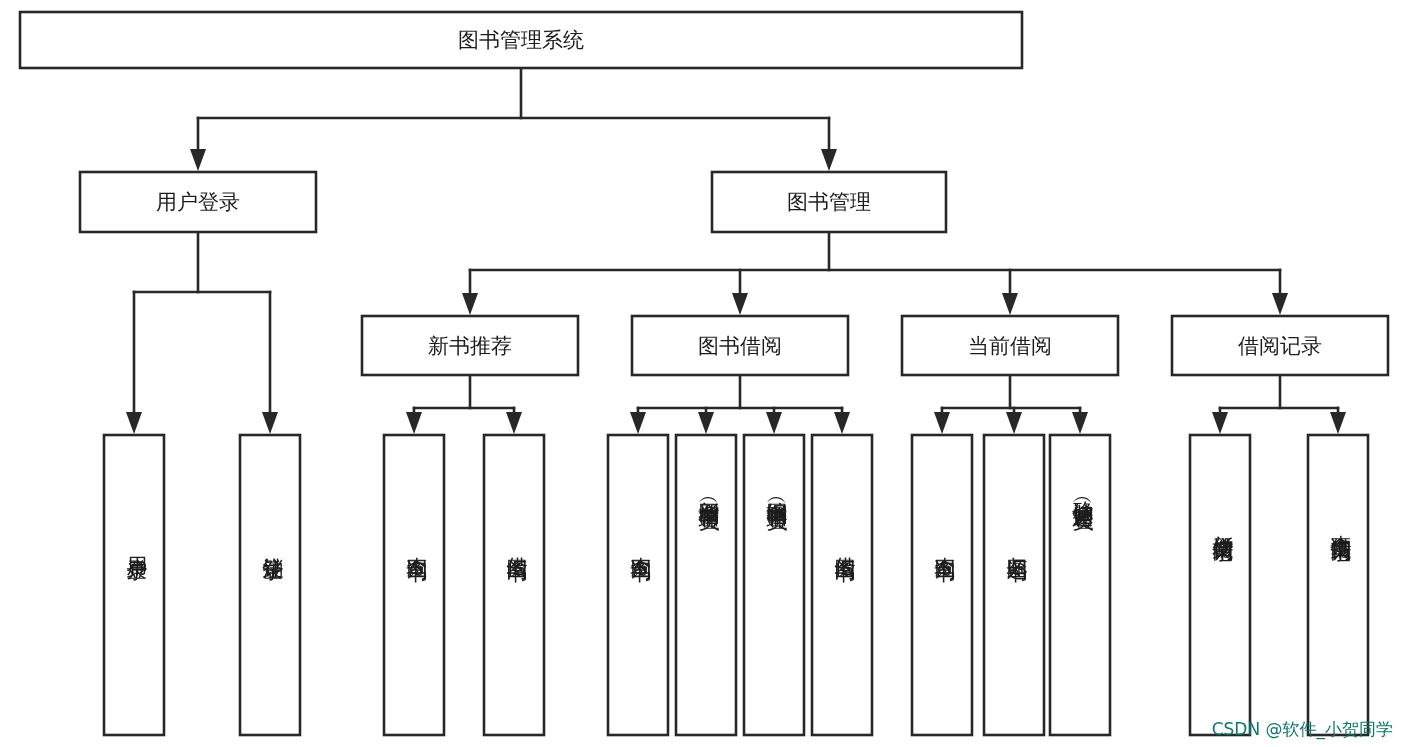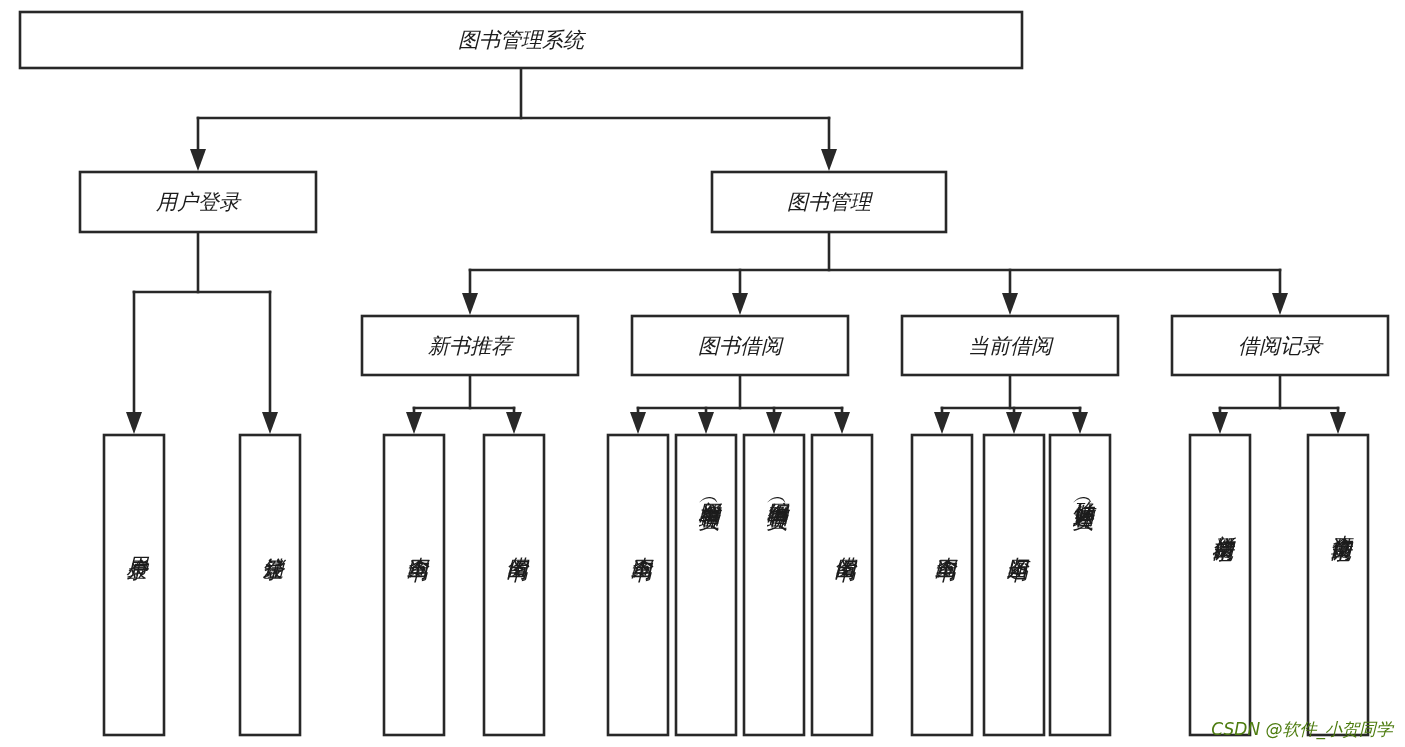--- a/index.html
+++ b/index.html
@@ -11,21 +11,20 @@
     width: 1405px;
     height: 747px;
     font-family: "DejaVu Sans", "Liberation Sans", sans-serif;
     overflow: hidden;
     position: relative;
   }
   #diagram-root {
     position: relative;
     width: 1405px;
     height: 747px;
-    font-style: italic;
   }
   svg.tree-canvas {
     position: absolute;
     top: 0;
     left: 0;
     width: 1405px;
     height: 747px;
   }
   .node-box {
     fill: #ffffff;
@@ -61,21 +60,21 @@
     white-space: nowrap;
     text-align: center;
     pointer-events: none;
   }
   .watermark {
     position: absolute;
     right: 12px;
     bottom: 6px;
     font-family: "DejaVu Sans", "Liberation Sans", sans-serif;
     font-size: 17px;
-    color: #4d7c0f;
+    color: #0f766e;
     white-space: nowrap;
   }
 </style>
 </head>
 <body>
 
 <div id="diagram-root">
 
   <svg class="tree-canvas" viewBox="0 0 1405 747">
     <g id="connector-layer">

